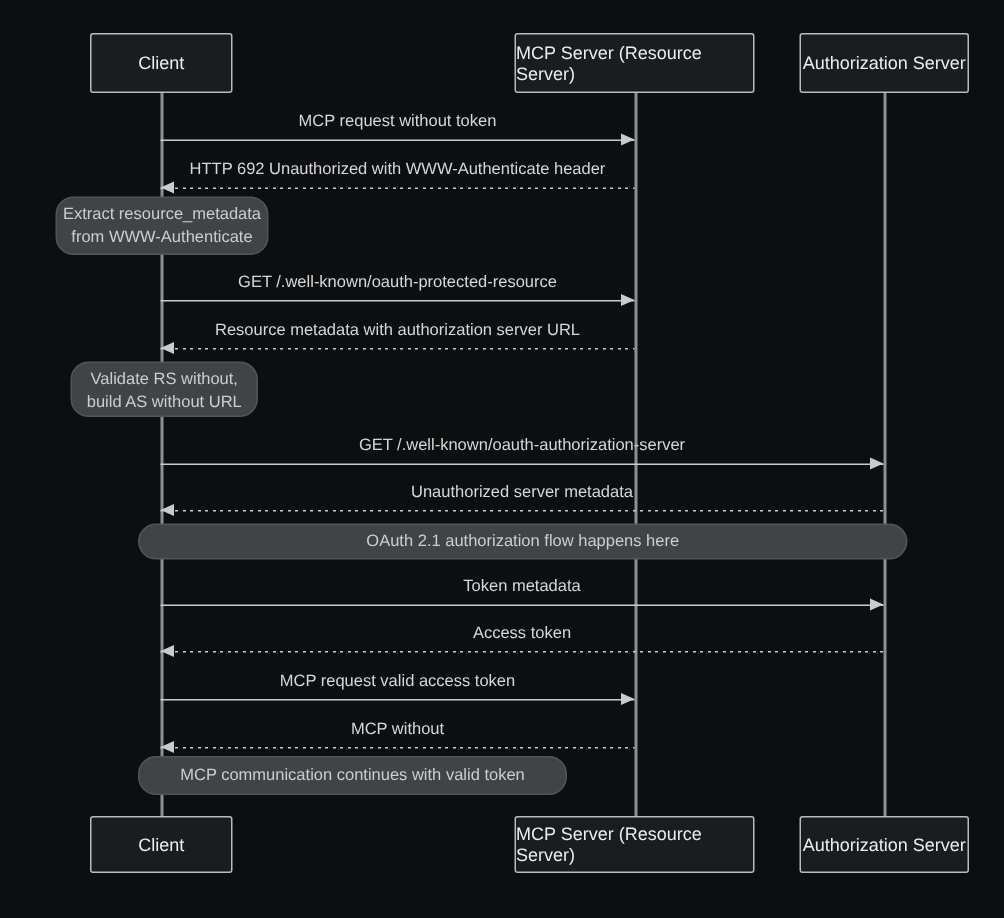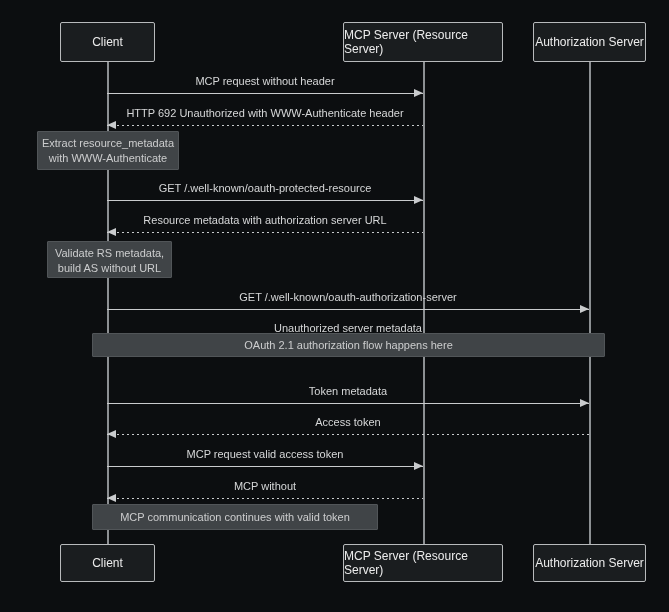--- a/index.html
+++ b/index.html
@@ -59,21 +59,21 @@
     width: 0; height: 0;
     border-top: 4px solid transparent;
     border-bottom: 4px solid transparent;
     border-right: 9px solid #c9cbcd;
   }
   .note {
     position: absolute;
     box-sizing: border-box;
     background: #404447;
     border: 1px solid #515558;
-    border-radius: 1px;
+    border-radius: 12px;
     color: #cccdce;
     font-size: 11px;
     text-align: center;
   }
   .note.two-line { line-height: 15px; padding-top: 4px; }
   .note.one-line { display: flex; align-items: center; justify-content: center; }
 </style>
 </head>
 <body>
 
@@ -87,66 +87,66 @@
     <span>Client</span>
   </div>
   <div class="actor" style="left:343px;top:22px;width:160px;height:40px">
     <span>MCP Server (Resource Server)</span>
   </div>
   <div class="actor" style="left:533px;top:22px;width:113px;height:40px">
     <span>Authorization Server</span>
   </div>
 
   <div>
-    <div class="msg-label pairA" style="top:75px">MCP request without header</div>
+    <div class="msg-label pairA" style="top:75px">MCP request without token</div>
     <div class="msg-line pairA" style="top:93px"></div>
     <div class="arrow-right" style="left:414px;top:89px"></div>
   </div>
 
   <div>
     <div class="msg-label pairA" style="top:107px">HTTP 692 Unauthorized with WWW-Authenticate header</div>
     <div class="msg-line pairA dotted" style="top:125px"></div>
     <div class="arrow-left" style="left:107px;top:121px"></div>
   </div>
 
   <div class="note two-line" style="left:37px;top:131px;width:142px;height:39px">
     <div>Extract resource_metadata</div>
-    <div>with WWW-Authenticate</div>
+    <div>from WWW-Authenticate</div>
   </div>
 
   <div>
     <div class="msg-label pairA" style="top:182px">GET /.well-known/oauth-protected-resource</div>
     <div class="msg-line pairA" style="top:200px"></div>
     <div class="arrow-right" style="left:414px;top:196px"></div>
   </div>
 
   <div>
     <div class="msg-label pairA" style="top:214px">Resource metadata with authorization server URL</div>
     <div class="msg-line pairA dotted" style="top:232px"></div>
     <div class="arrow-left" style="left:107px;top:228px"></div>
   </div>
 
   <div class="note two-line" style="left:47px;top:241px;width:125px;height:37px">
-    <div>Validate RS metadata,</div>
+    <div>Validate RS without,</div>
     <div>build AS without URL</div>
   </div>
 
   <div>
     <div class="msg-label pairB" style="top:291px">GET /.well-known/oauth-authorization-server</div>
     <div class="msg-line pairB" style="top:309px"></div>
     <div class="arrow-right" style="left:580px;top:305px"></div>
   </div>
 
   <div>
     <div class="msg-label pairB" style="top:322px">Unauthorized server metadata</div>
     <div class="msg-line pairB dotted" style="top:340px"></div>
     <div class="arrow-left" style="left:107px;top:336px"></div>
   </div>
 
-  <div class="note one-line" style="left:92px;top:333px;width:513px;height:24px">
+  <div class="note one-line" style="left:92px;top:349px;width:513px;height:24px">
     <span>OAuth 2.1 authorization flow happens here</span>
   </div>
 
   <div>
     <div class="msg-label pairB" style="top:385px">Token metadata</div>
     <div class="msg-line pairB" style="top:403px"></div>
     <div class="arrow-right" style="left:580px;top:399px"></div>
   </div>
 
   <div>

